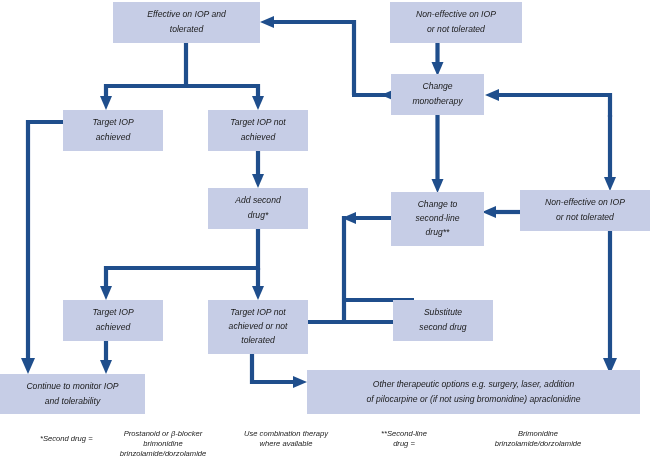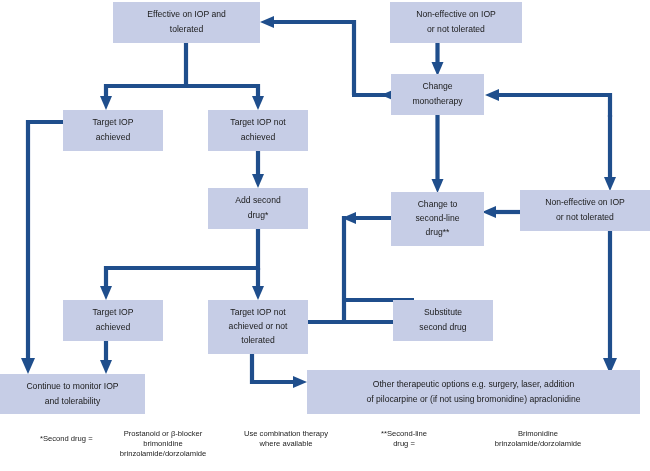--- a/index.html
+++ b/index.html
@@ -11,20 +11,21 @@
     width: 650px;
     height: 471px;
     overflow: hidden;
     font-family: "Liberation Sans", sans-serif;
   }
   #stage {
     position: relative;
     width: 650px;
     height: 471px;
     background: #ffffff;
+    font-style: italic;
   }
   svg#flow {
     position: absolute;
     left: 0;
     top: 0;
     width: 650px;
     height: 471px;
   }
   .node-rect {
     fill: #c6cde6;

